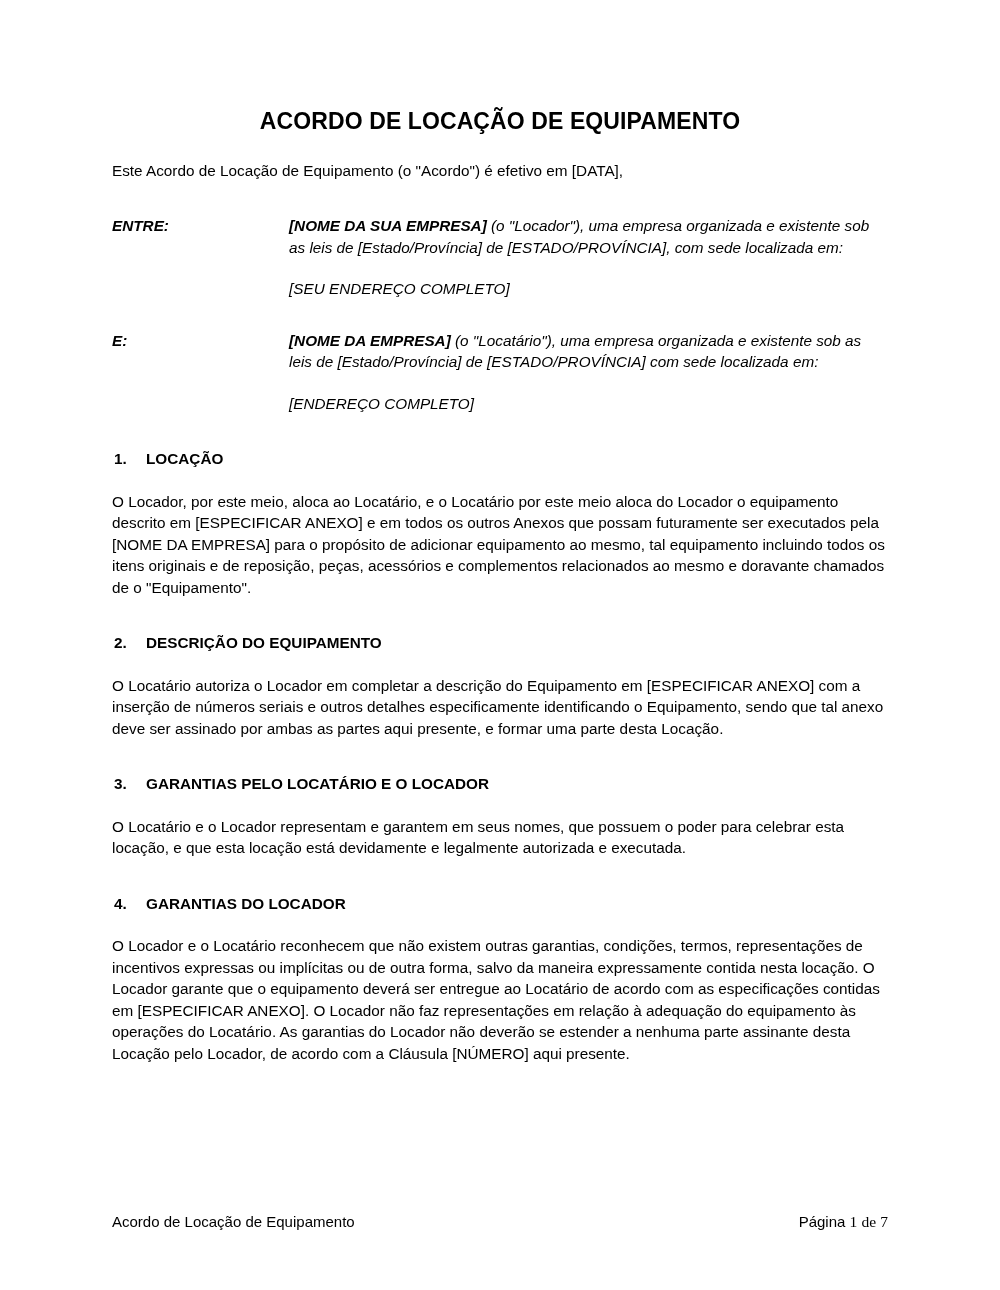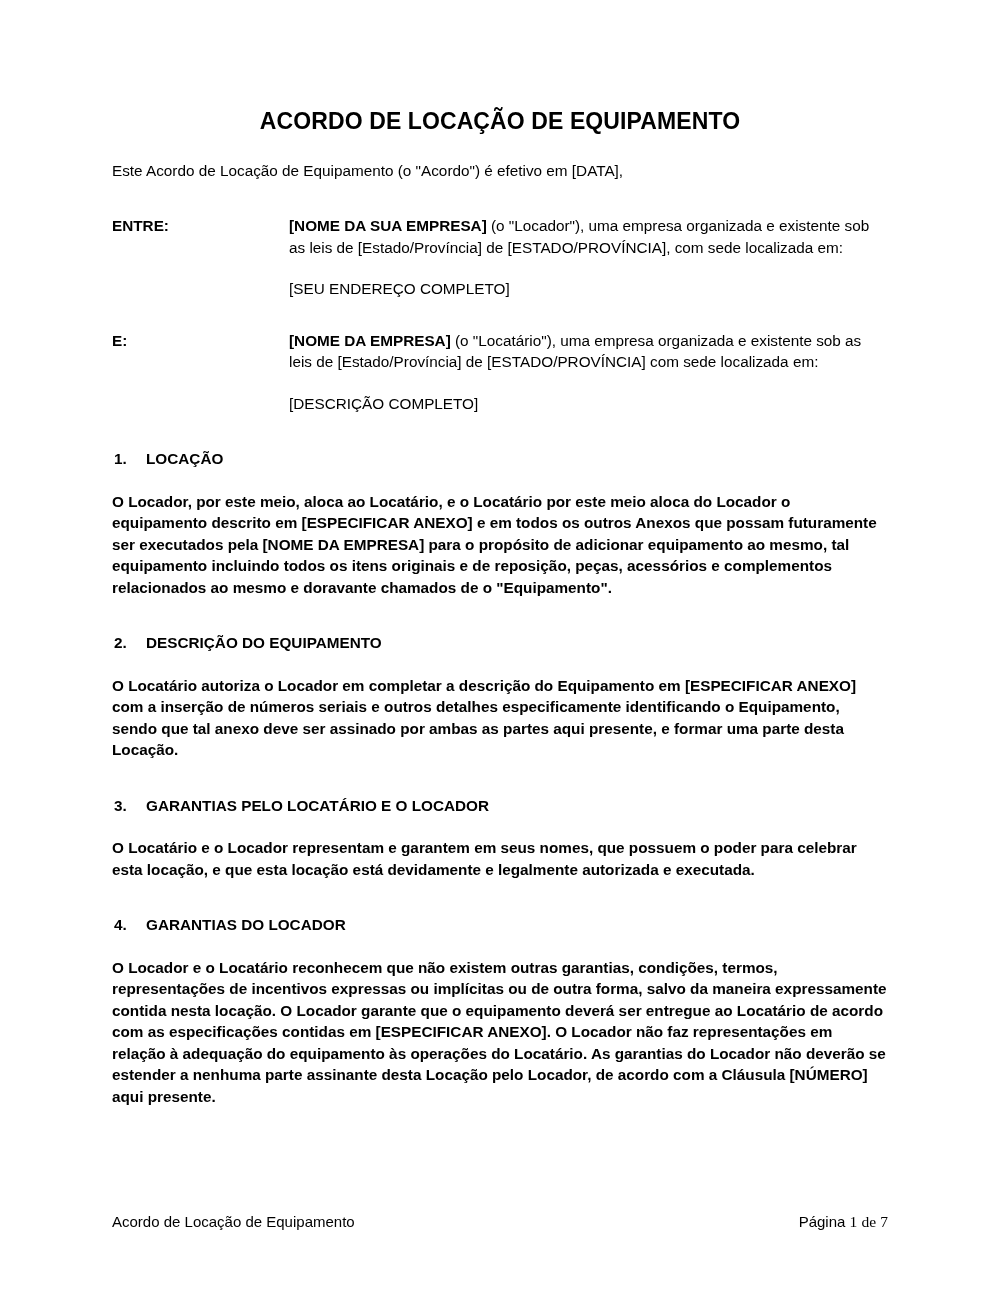--- a/index.html
+++ b/index.html
@@ -44,20 +44,21 @@
     text-align: left;
   }
   .intro {
     margin-top: 24px;
   }
   
   .parties {
     margin-top: 34px;
     width: 100%;
     border-collapse: collapse;
+    font-style: italic;
   }
   .parties td {
     vertical-align: top;
     padding: 0;
     font-size: 15.3px;
     line-height: 21.5px;
   }
   .parties td.label {
     width: 177px;
     font-weight: bold;
@@ -91,21 +92,20 @@
     margin: 0 0 0 2px;
     display: flex;
   }
   .section-heading .num {
     display: inline-block;
     width: 32px;
     flex: 0 0 32px;
   }
   .section-body {
     margin-top: 21px;
-    font-weight: bold;
   }
   
   .footer {
     position: absolute;
     left: 112px;
     right: 112px;
     top: 1212px;
     display: flex;
     justify-content: space-between;
     align-items: baseline;
@@ -150,21 +150,21 @@
       <tr>
         <td class="label">E:</td>
         <td><span class="bold">[NOME DA EMPRESA]</span><span> (o "Locatário"), uma empresa organizada e existente sob as leis de [Estado/Província] de [ESTADO/PROVÍNCIA] com sede localizada em:</span></td>
       </tr>
       <tr class="spacer-row">
           <td></td>
           <td></td>
         </tr>
       <tr>
         <td class="label"></td>
-        <td>[DESCRIÇÃO COMPLETO]</td>
+        <td>[ENDEREÇO COMPLETO]</td>
       </tr>
     </tbody>
   </table>
 
 
   <div class="section">
     <div class="section-heading">
       <span class="num">1.</span>
       <span>LOCAÇÃO</span>
     </div>

